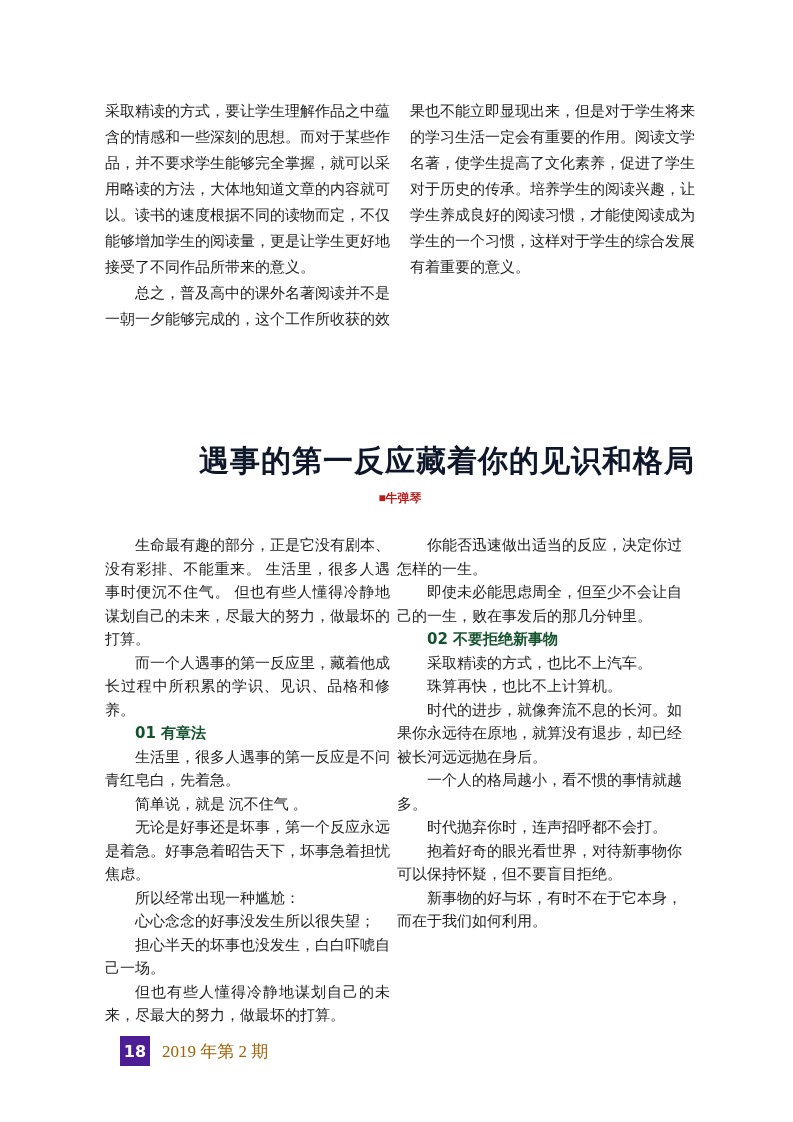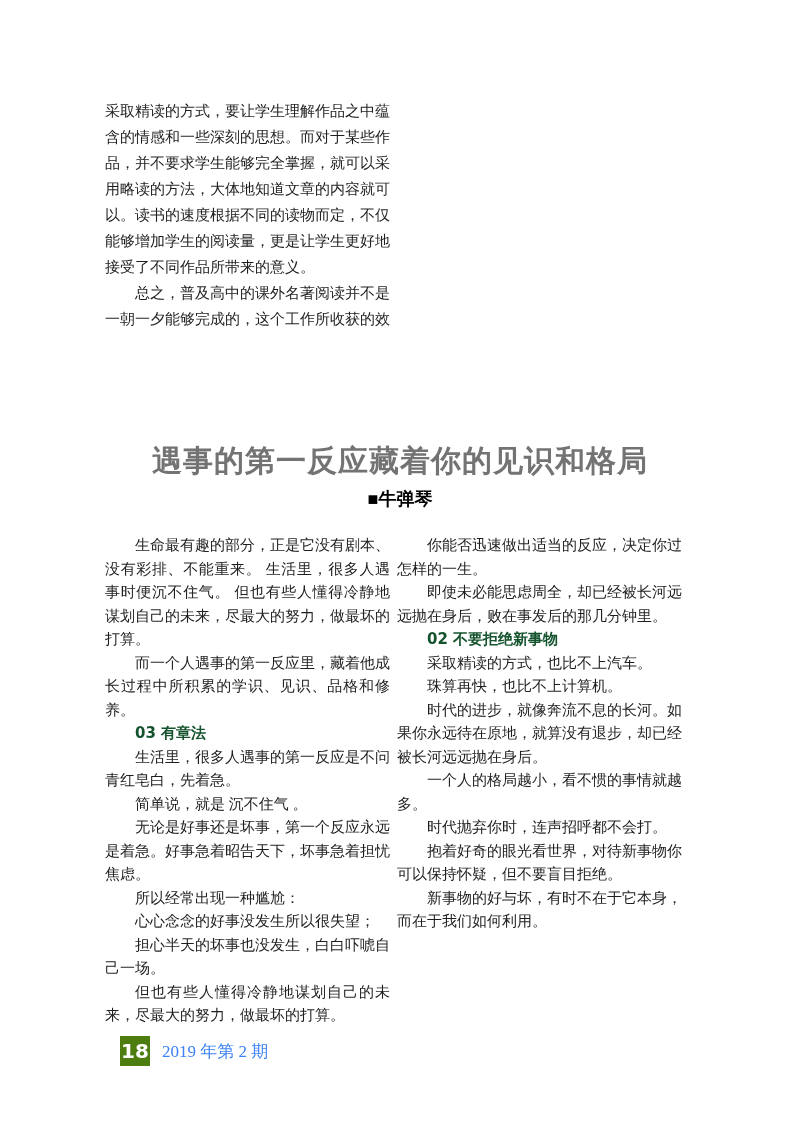--- a/index.html
+++ b/index.html
@@ -34,36 +34,36 @@
   }
   
   .feature {
     position: absolute;
     left: 105px;
     top: 442px;
     width: 590px;
   }
   .feature .title {
     margin: 0;
-    text-align: center;
+    text-align: right;
     font-family: "DejaVu Sans", sans-serif;
     font-weight: 900;
     font-size: 30px;
     line-height: 38px;
     letter-spacing: 1px;
-    color: #737373;
+    color: #0f172a;
   }
   .feature .author {
     margin-top: 8px;
     text-align: center;
-    font-family: Liberation Sans, sans-serif;
+    font-family: Liberation Mono, monospace;
     font-weight: 700;
-    font-size: 18px;
+    font-size: 12px;
     line-height: 22px;
-    color: #000000;
+    color: #b91c1c;
   }
   .feature .columns {
     margin-top: 24px;
     display: flex;
     gap: 7px;
   }
   .feature .col {
     width: 285px;
     font-size: 15px;
     line-height: 23.5px;
@@ -90,62 +90,65 @@
     display: flex;
     align-items: center;
     gap: 12px;
   }
   .page-badge {
     display: inline-flex;
     align-items: center;
     justify-content: center;
     width: 30px;
     height: 30px;
-    background: #4d7c0f;
+    background: #4c1d95;
     color: #ffffff;
     font-family: "DejaVu Sans", sans-serif;
-    font-size: 20px;
+    font-size: 16px;
     font-weight: 700;
   }
   .issue {
     font-size: 17px;
-    color: #3b82f6;
+    color: #a16207;
   }
 </style>
 </head>
 <body>
 
 <div class="page">
 
   <section class="top-article">
     <div class="col">
         <p class="no-indent">采取精读的方式，要让学生理解作品之中蕴含的情感和一些深刻的思想。而对于某些作品，并不要求学生能够完全掌握，就可以采用略读的方法，大体地知道文章的内容就可以。读书的速度根据不同的读物而定，不仅能够增加学生的阅读量，更是让学生更好地接受了不同作品所带来的意义。</p>
         <p>总之，普及高中的课外名著阅读并不是一朝一夕能够完成的，这个工作所收获的效</p>
       </div>
+    <div class="col">
+        <p class="no-indent">果也不能立即显现出来，但是对于学生将来的学习生活一定会有重要的作用。阅读文学名著，使学生提高了文化素养，促进了学生对于历史的传承。培养学生的阅读兴趣，让学生养成良好的阅读习惯，才能使阅读成为学生的一个习惯，这样对于学生的综合发展有着重要的意义。</p>
+      </div>
   </section>
 
   <section class="feature">
     <h1 class="title">遇事的第一反应藏着你的见识和格局</h1>
     <div class="author">■牛弹琴</div>
     <div class="columns">
       <div class="col">
           <p>生命最有趣的部分，正是它没有剧本、没有彩排、不能重来。 生活里，很多人遇事时便沉不住气。 但也有些人懂得冷静地谋划自己的未来，尽最大的努力，做最坏的打算。</p>
           <p>而一个人遇事的第一反应里，藏着他成长过程中所积累的学识、见识、品格和修养。</p>
-          <p class="heading">03 有章法</p>
+          <p class="heading">01 有章法</p>
           <p>生活里，很多人遇事的第一反应是不问青红皂白，先着急。</p>
           <p>简单说，就是 沉不住气 。</p>
           <p>无论是好事还是坏事，第一个反应永远是着急。好事急着昭告天下，坏事急着担忧焦虑。</p>
           <p>所以经常出现一种尴尬：</p>
           <p>心心念念的好事没发生所以很失望；</p>
           <p>担心半天的坏事也没发生，白白吓唬自己一场。</p>
           <p>但也有些人懂得冷静地谋划自己的未来，尽最大的努力，做最坏的打算。</p>
         </div>
       <div class="col">
           <p>你能否迅速做出适当的反应，决定你过怎样的一生。</p>
-          <p>即使未必能思虑周全，却已经被长河远远抛在身后，败在事发后的那几分钟里。</p>
+          <p>即使未必能思虑周全，但至少不会让自己的一生，败在事发后的那几分钟里。</p>
           <p class="heading">02 不要拒绝新事物</p>
           <p>采取精读的方式，也比不上汽车。</p>
           <p>珠算再快，也比不上计算机。</p>
           <p>时代的进步，就像奔流不息的长河。如果你永远待在原地，就算没有退步，却已经被长河远远抛在身后。</p>
           <p>一个人的格局越小，看不惯的事情就越多。</p>
           <p>时代抛弃你时，连声招呼都不会打。</p>
           <p>抱着好奇的眼光看世界，对待新事物你可以保持怀疑，但不要盲目拒绝。</p>
           <p>新事物的好与坏，有时不在于它本身，而在于我们如何利用。</p>
         </div>
     </div>

